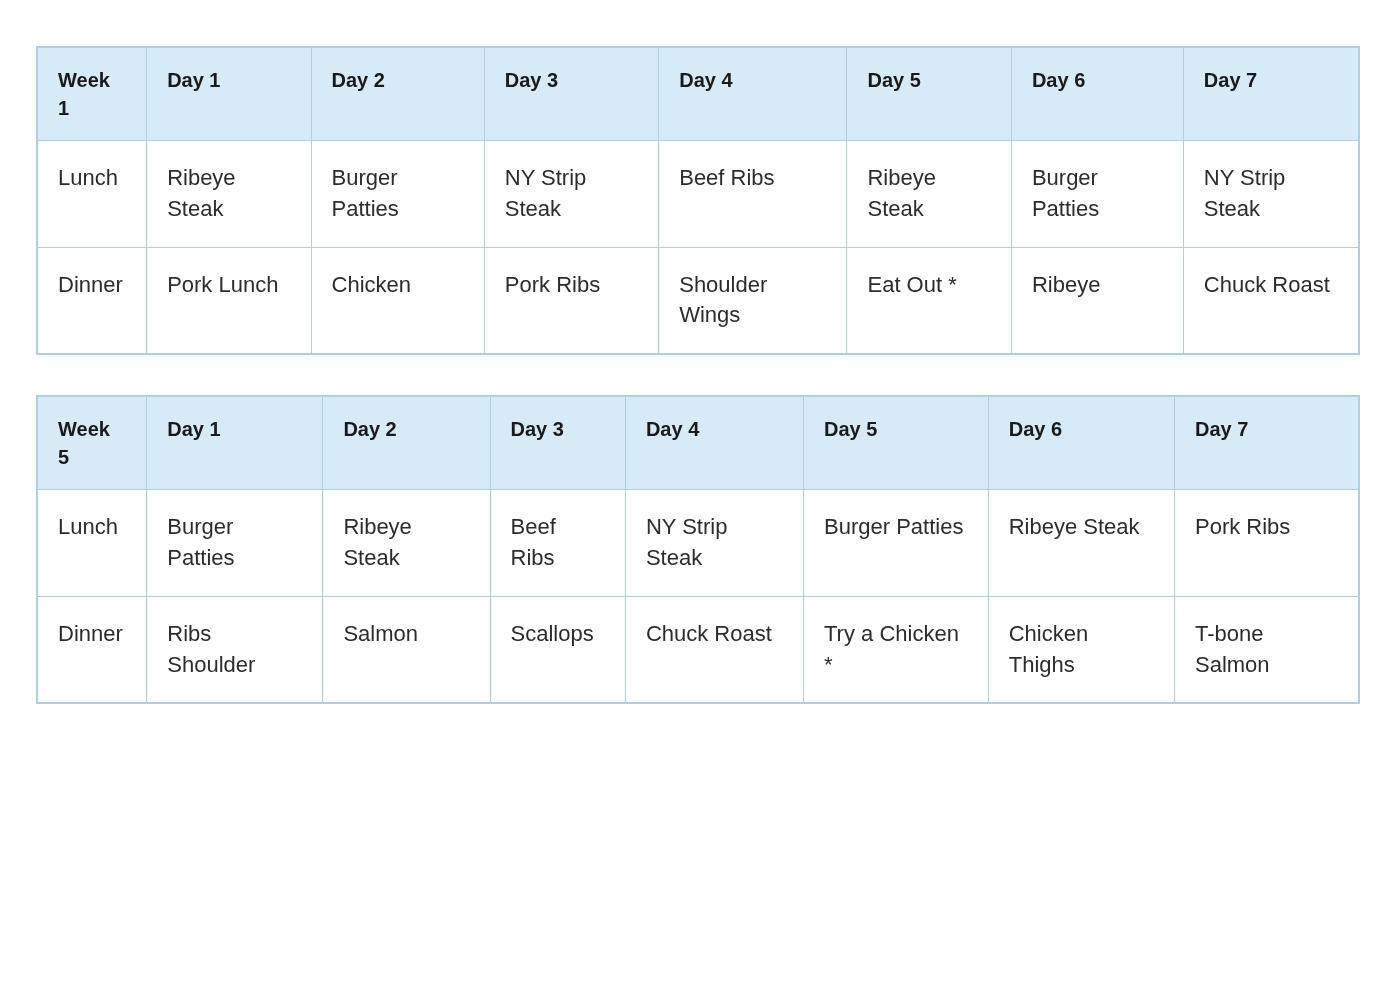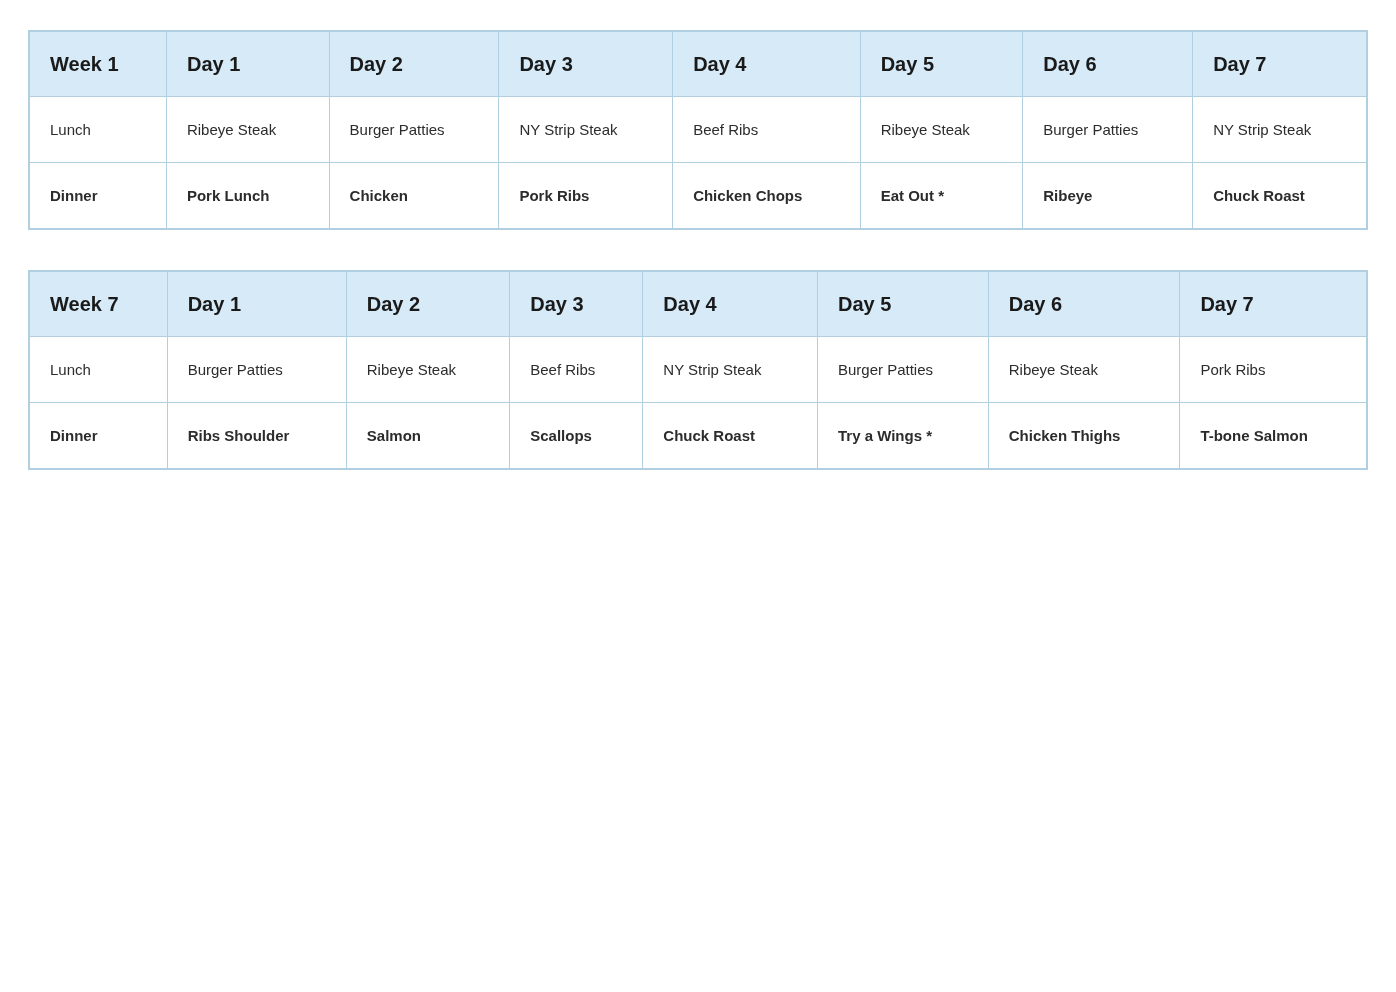--- a/index.html
+++ b/index.html
@@ -1,18 +1,18 @@
 <!DOCTYPE html>
 <html><head>
   <meta charset="utf-8">
   <style>
     * {
       box-sizing: border-box;
       margin: 0;
-      padding: 0;
+      padding: 16px;
     }
 
     body {
       background: #ffffff;
       font-family: -apple-system, BlinkMacSystemFont, 'Segoe UI', Arial, sans-serif;
       display: flex;
       flex-direction: column;
       align-items: center;
       padding: 30px 20px;
       gap: 40px;
@@ -25,21 +25,21 @@
       border-collapse: collapse;
       border: 2px solid #b0cfe0;
     }
 
     .meal-table th,
     .meal-table td {
       border: 1.5px solid #b0cfe0;
       padding: 18px 20px;
       text-align: left;
       vertical-align: top;
-      font-size: 15px;
+      font-size: 22px;
       line-height: 1.4;
     }
 
     .meal-table thead tr {
       background-color: #d6eaf8;
     }
 
     .meal-table thead th {
       font-weight: 700;
       font-size: 20px;
@@ -52,21 +52,20 @@
     }
 
     .meal-table tbody tr:first-child td {
       padding-top: 22px;
       padding-bottom: 22px;
     }
 
     .meal-table tbody tr:last-child td {
       padding-top: 22px;
       padding-bottom: 22px;
-      font-weight: bold;
     }
 
     .week-cell {
       min-width: 90px;
     }
   </style>
 </head>
 <body>
 
 <table class="meal-table">
@@ -91,32 +90,32 @@
       <td>Beef Ribs</td>
       <td>Ribeye Steak</td>
       <td>Burger Patties</td>
       <td>NY Strip Steak</td>
     </tr>
     <tr>
       <td>Dinner</td>
       <td>Pork Lunch</td>
       <td>Chicken</td>
       <td>Pork Ribs</td>
-      <td>Chicken Chops</td>
+      <td>Shoulder Wings</td>
       <td>Eat Out *</td>
       <td>Ribeye</td>
       <td>Chuck Roast</td>
     </tr>
   </tbody>
 </table>
 
 <table class="meal-table">
   <thead>
     <tr>
-      <th class="week-cell">Week 7</th>
+      <th class="week-cell">Week 5</th>
       <th>Day 1</th>
       <th>Day 2</th>
       <th>Day 3</th>
       <th>Day 4</th>
       <th>Day 5</th>
       <th>Day 6</th>
       <th>Day 7</th>
     </tr>
   </thead>
   <tbody>
@@ -129,18 +128,18 @@
       <td>Burger Patties</td>
       <td>Ribeye Steak</td>
       <td>Pork Ribs</td>
     </tr>
     <tr>
       <td>Dinner</td>
       <td>Ribs Shoulder</td>
       <td>Salmon</td>
       <td>Scallops</td>
       <td>Chuck Roast</td>
-      <td>Try a Wings *</td>
+      <td>Try a Chicken *</td>
       <td>Chicken Thighs</td>
       <td>T-bone Salmon</td>
     </tr>
   </tbody>
 </table>
 
 </body></html>

